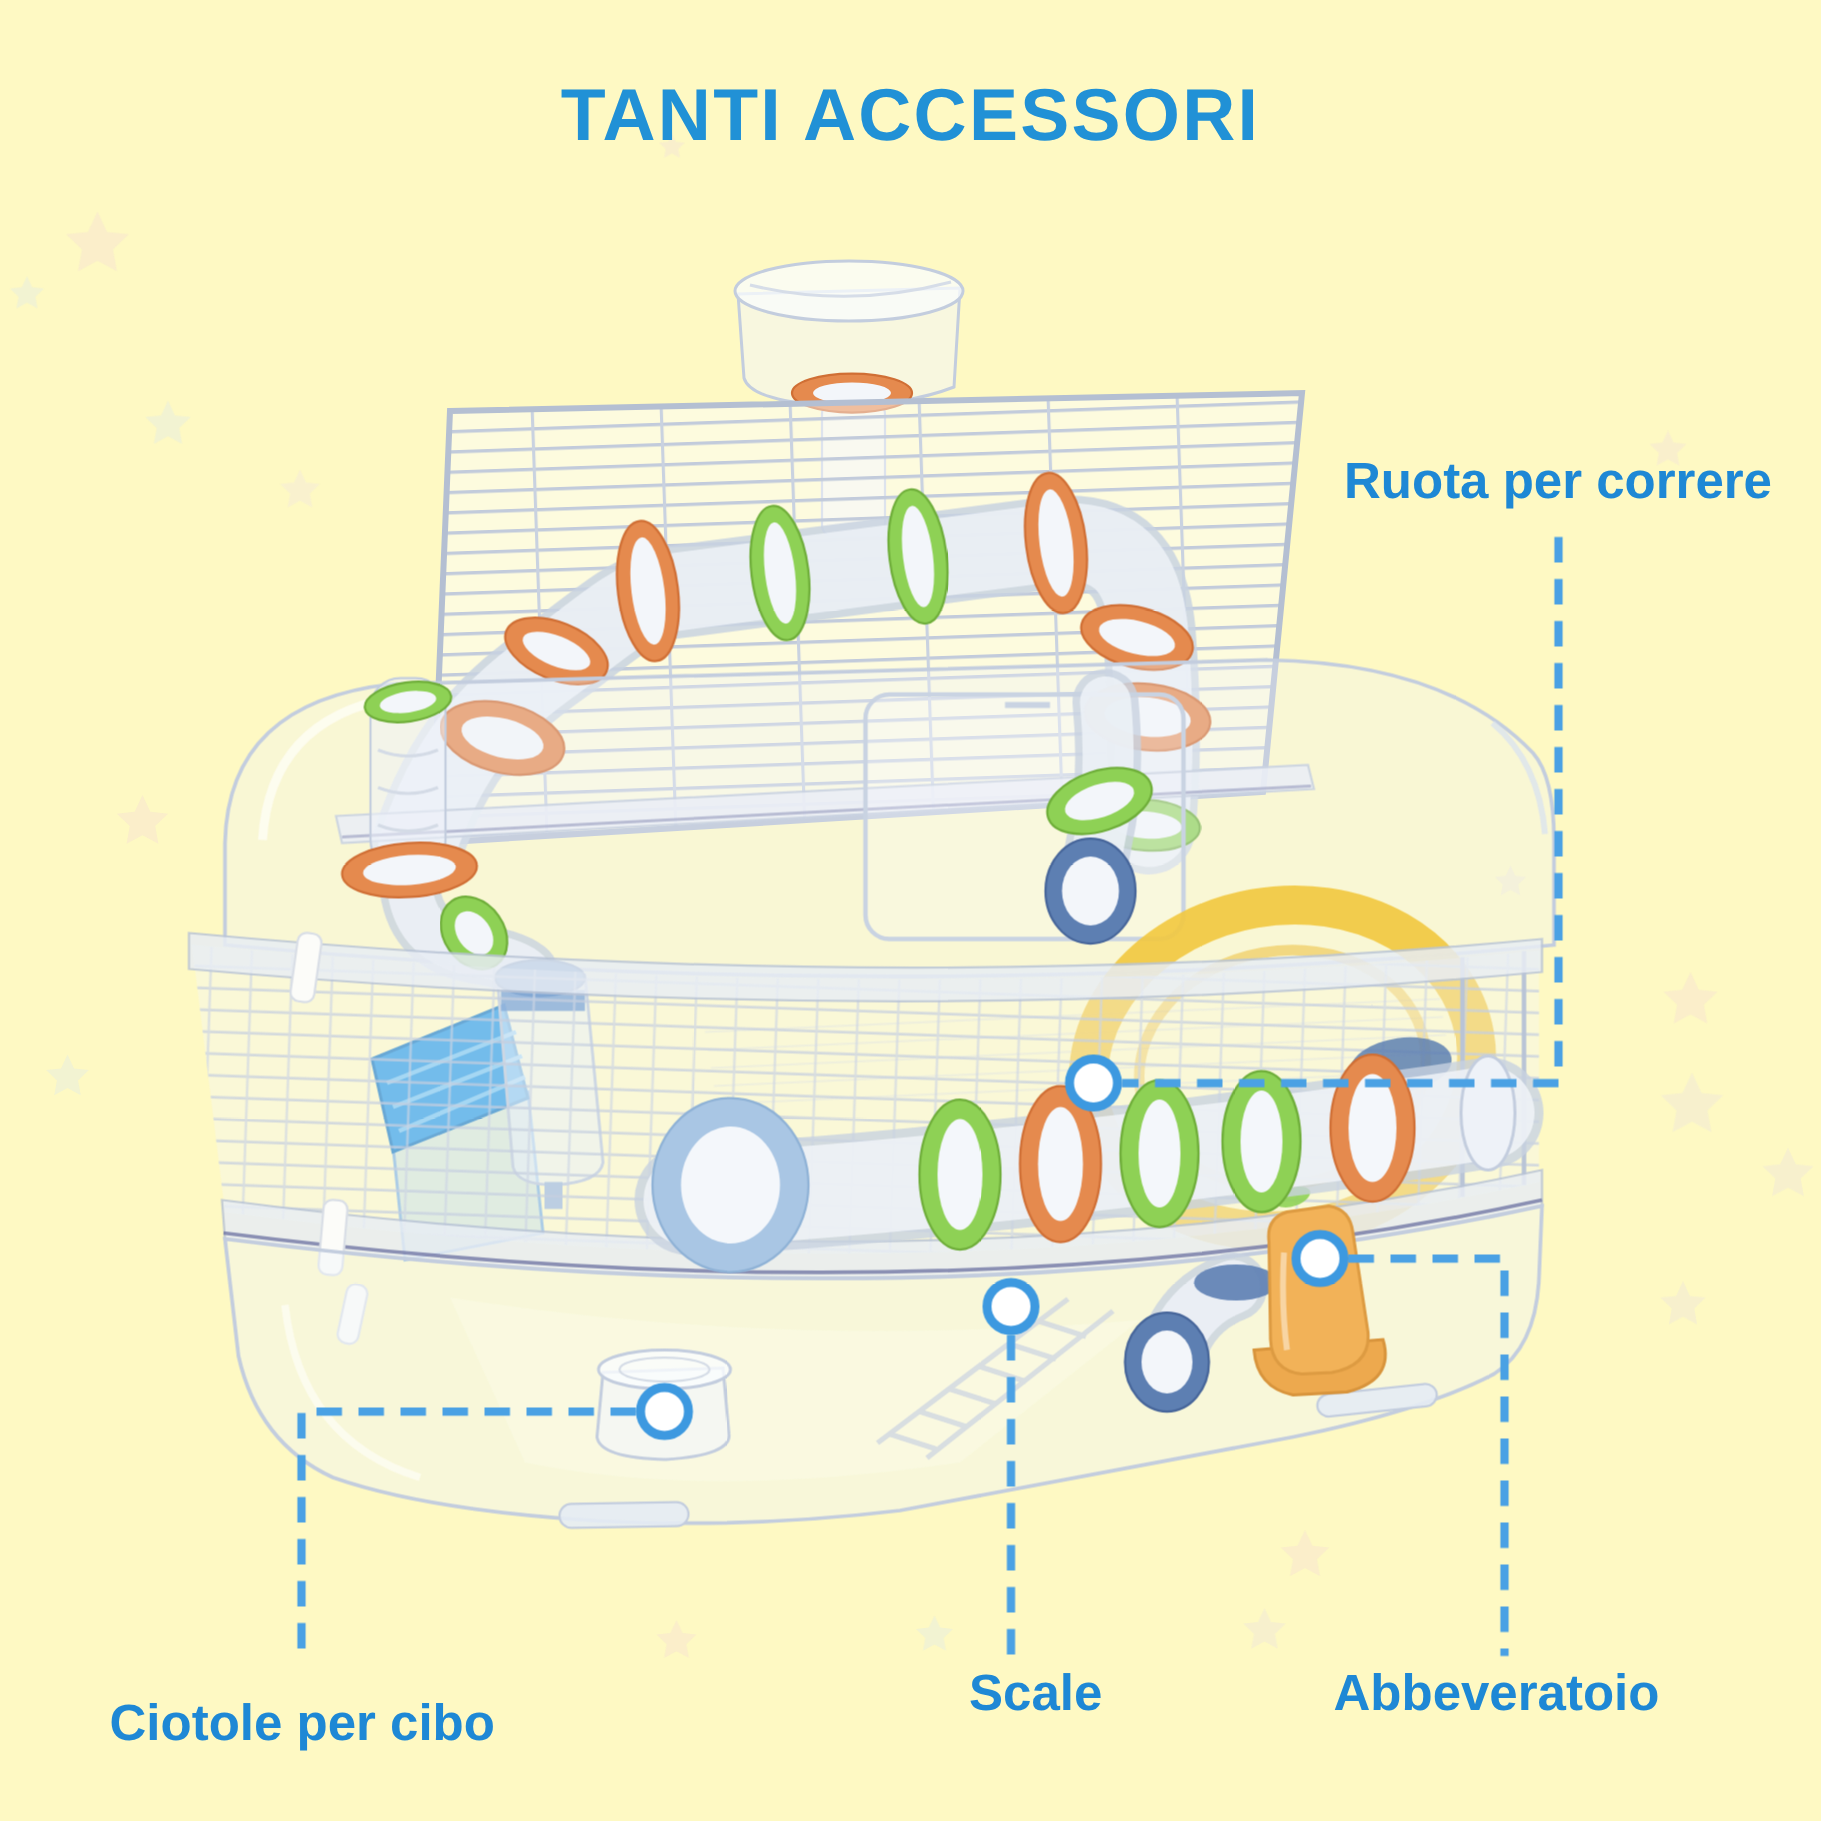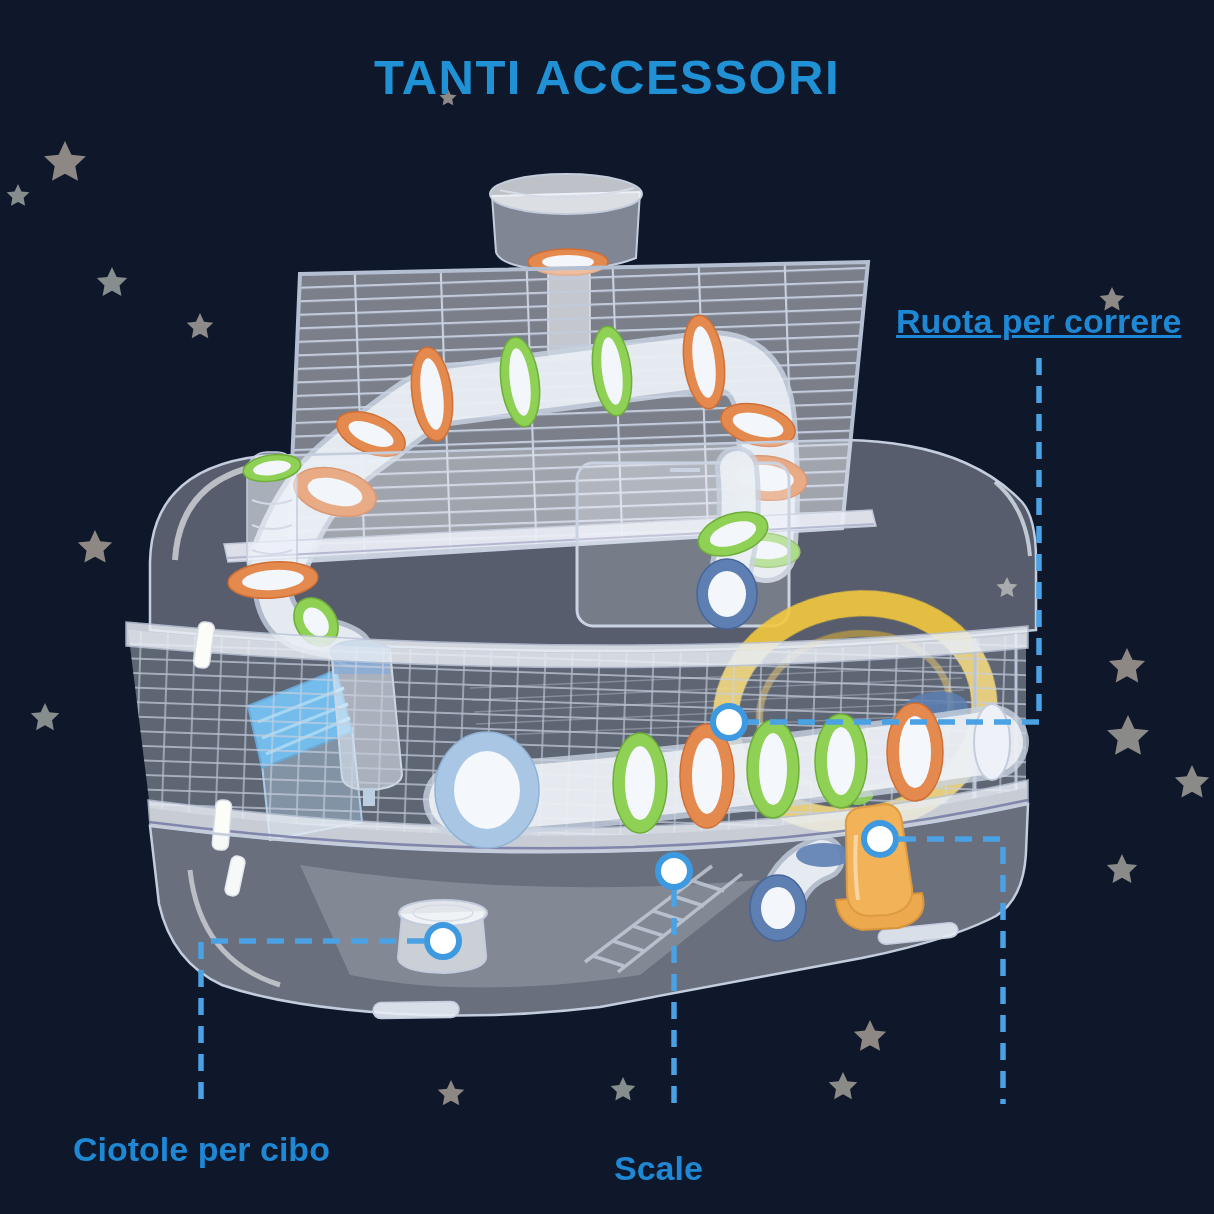--- a/index.html
+++ b/index.html
@@ -1,24 +1,24 @@
 <!DOCTYPE html>
 <html><head>
 <meta charset="utf-8">
 <style>
   html,body{margin:0;padding:0;background:#fbf7e6;}
   .stage{position:relative;width:1214px;height:1214px;overflow:hidden;
-         font-family:"Liberation Sans", sans-serif;background:#0f172a;}
+         font-family:"Liberation Sans", sans-serif;background:#fef9c3;}
   .stage svg{position:absolute;left:0;top:0;}
   .page-title{position:absolute;left:0;top:16px;width:100%;text-align:center;
       font-size:49px;font-weight:bold;color:#2191d6;letter-spacing:1.5px;white-space:nowrap;}
   .callout-label{position:absolute;font-size:34px;font-weight:bold;color:#1e88d5;white-space:nowrap;}
-  .lbl-wheel{left:896px;top:302px;text-decoration:underline;}
+  .lbl-wheel{left:896px;top:302px;}
   .lbl-bowls{left:73px;top:1110px;margin-top:20px;}
-  .lbl-ladder{left:614px;top:1110px;margin-top:39px;}
+  .lbl-ladder{left:646px;top:1110px;}
   .lbl-water{left:889px;top:1110px;}
 </style>
 </head>
 <body>
 
 <div class="stage">
 
 <svg width="1214" height="1214" viewBox="0 0 1214 1214">
   <defs>
     <pattern id="lidgrid" width="86" height="13.5" patternUnits="userSpaceOnUse" patternTransform="rotate(-2)">
@@ -268,13 +268,14 @@
     <circle cx="443" cy="941" r="16"></circle>
     <circle cx="674" cy="871" r="16"></circle>
     <circle cx="880" cy="839" r="16"></circle>
   </g>
 </svg>
 
   <h1 class="page-title">TANTI ACCESSORI</h1>
   <div class="callout-label lbl-wheel">Ruota per correre</div>
   <div class="callout-label lbl-bowls">Ciotole per cibo</div>
   <div class="callout-label lbl-ladder">Scale</div>
+  <div class="callout-label lbl-water">Abbeveratoio</div>
 </div>
 
 </body></html>

